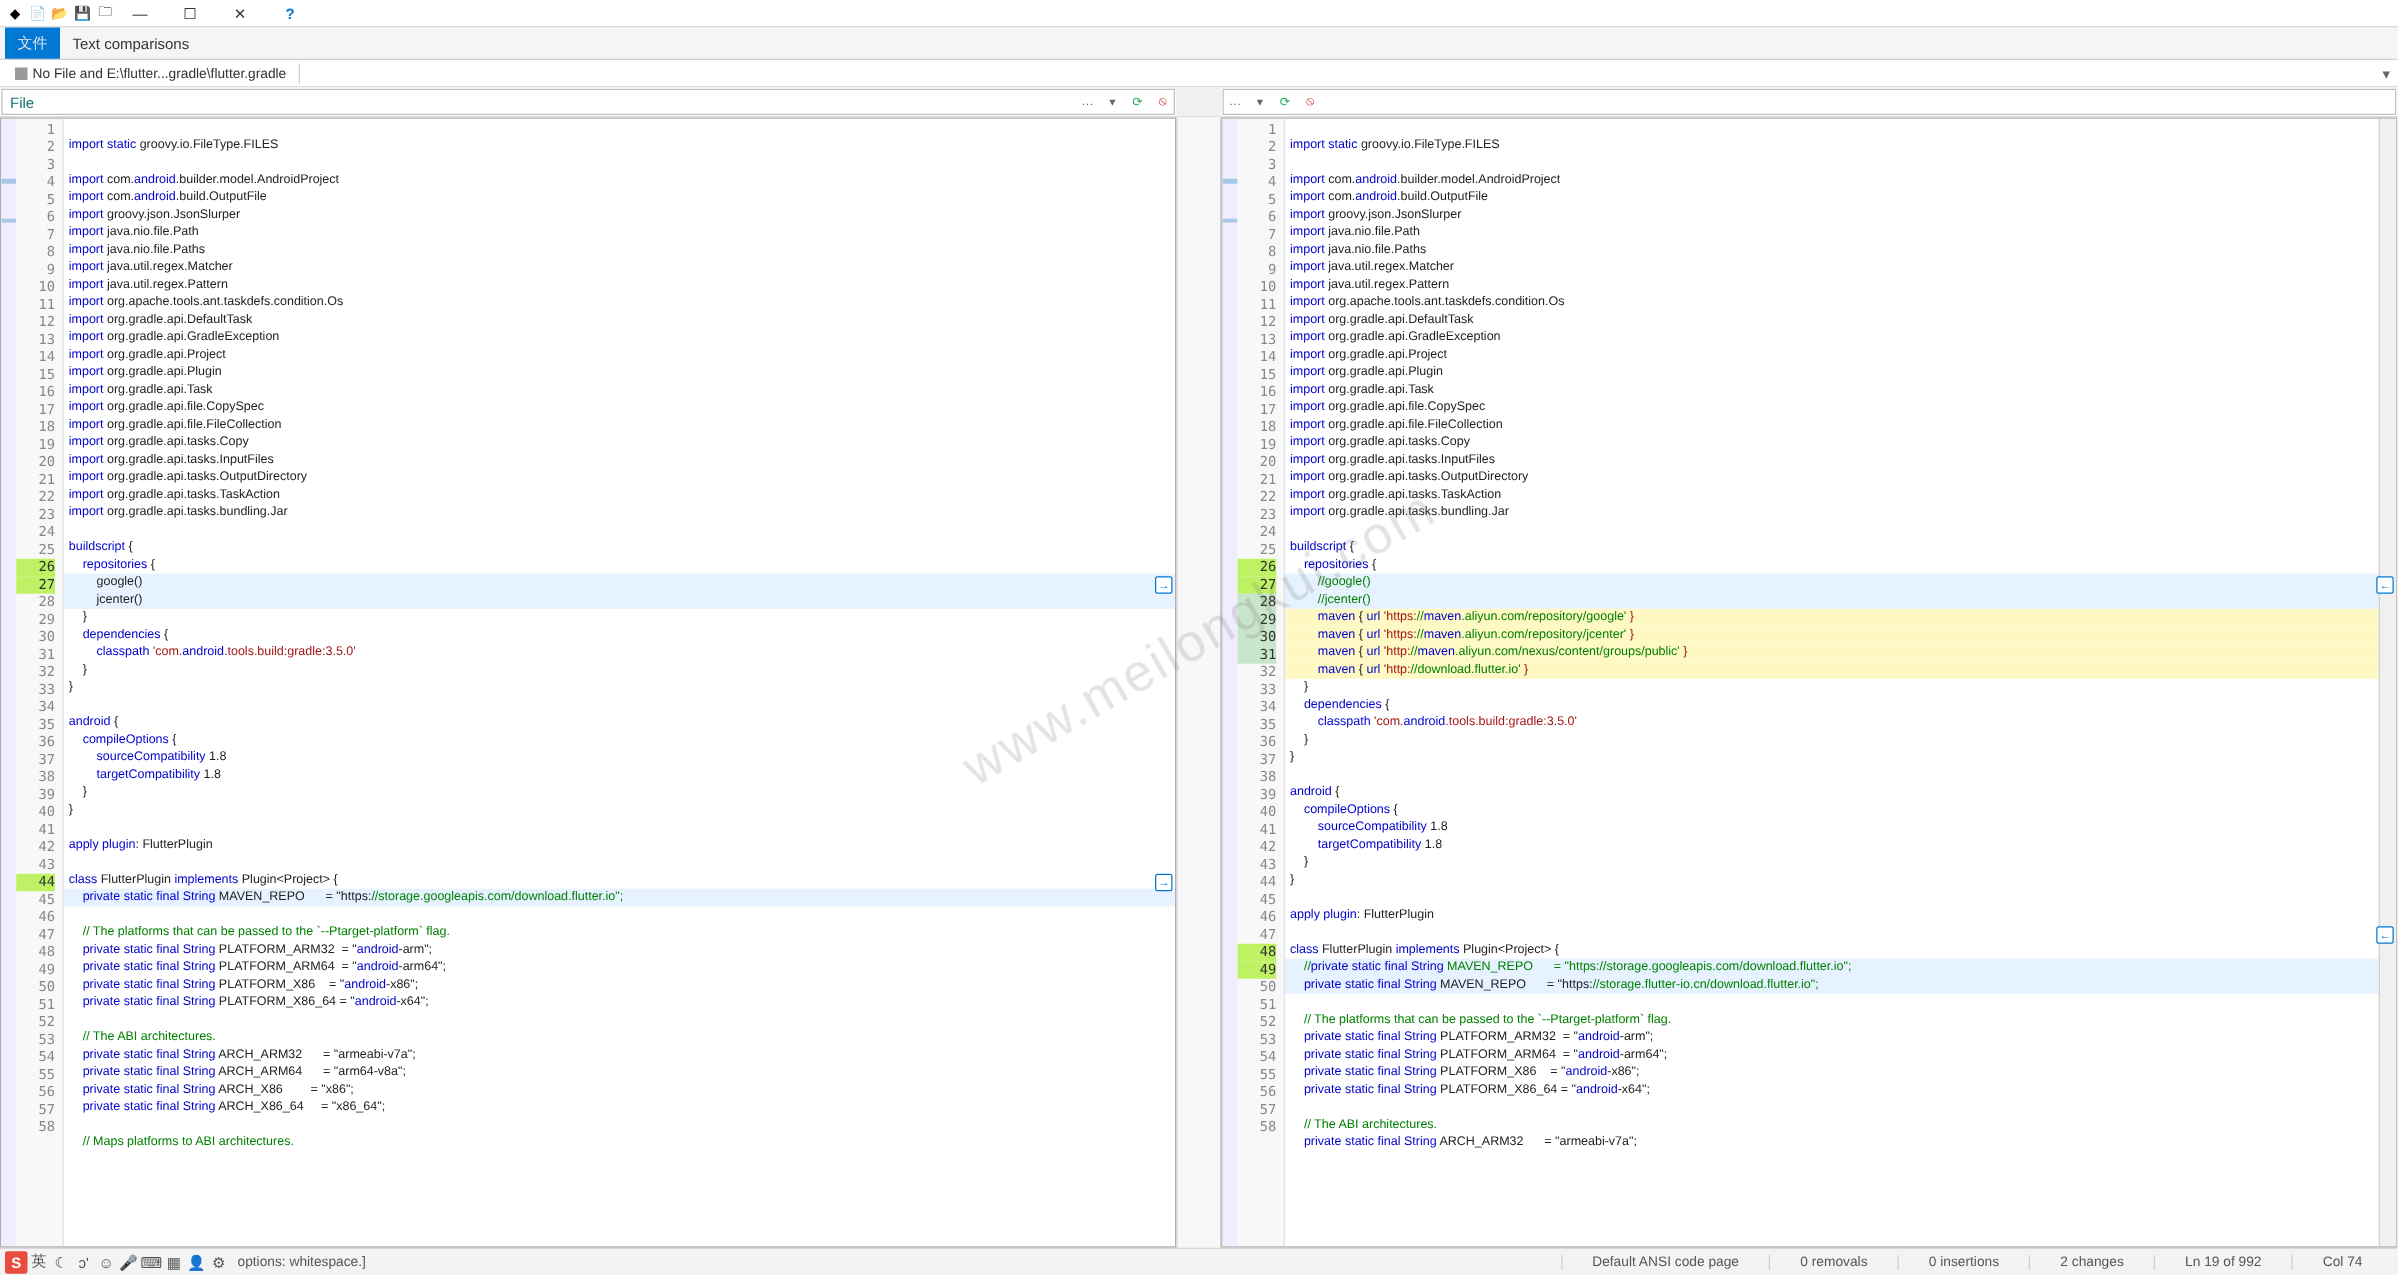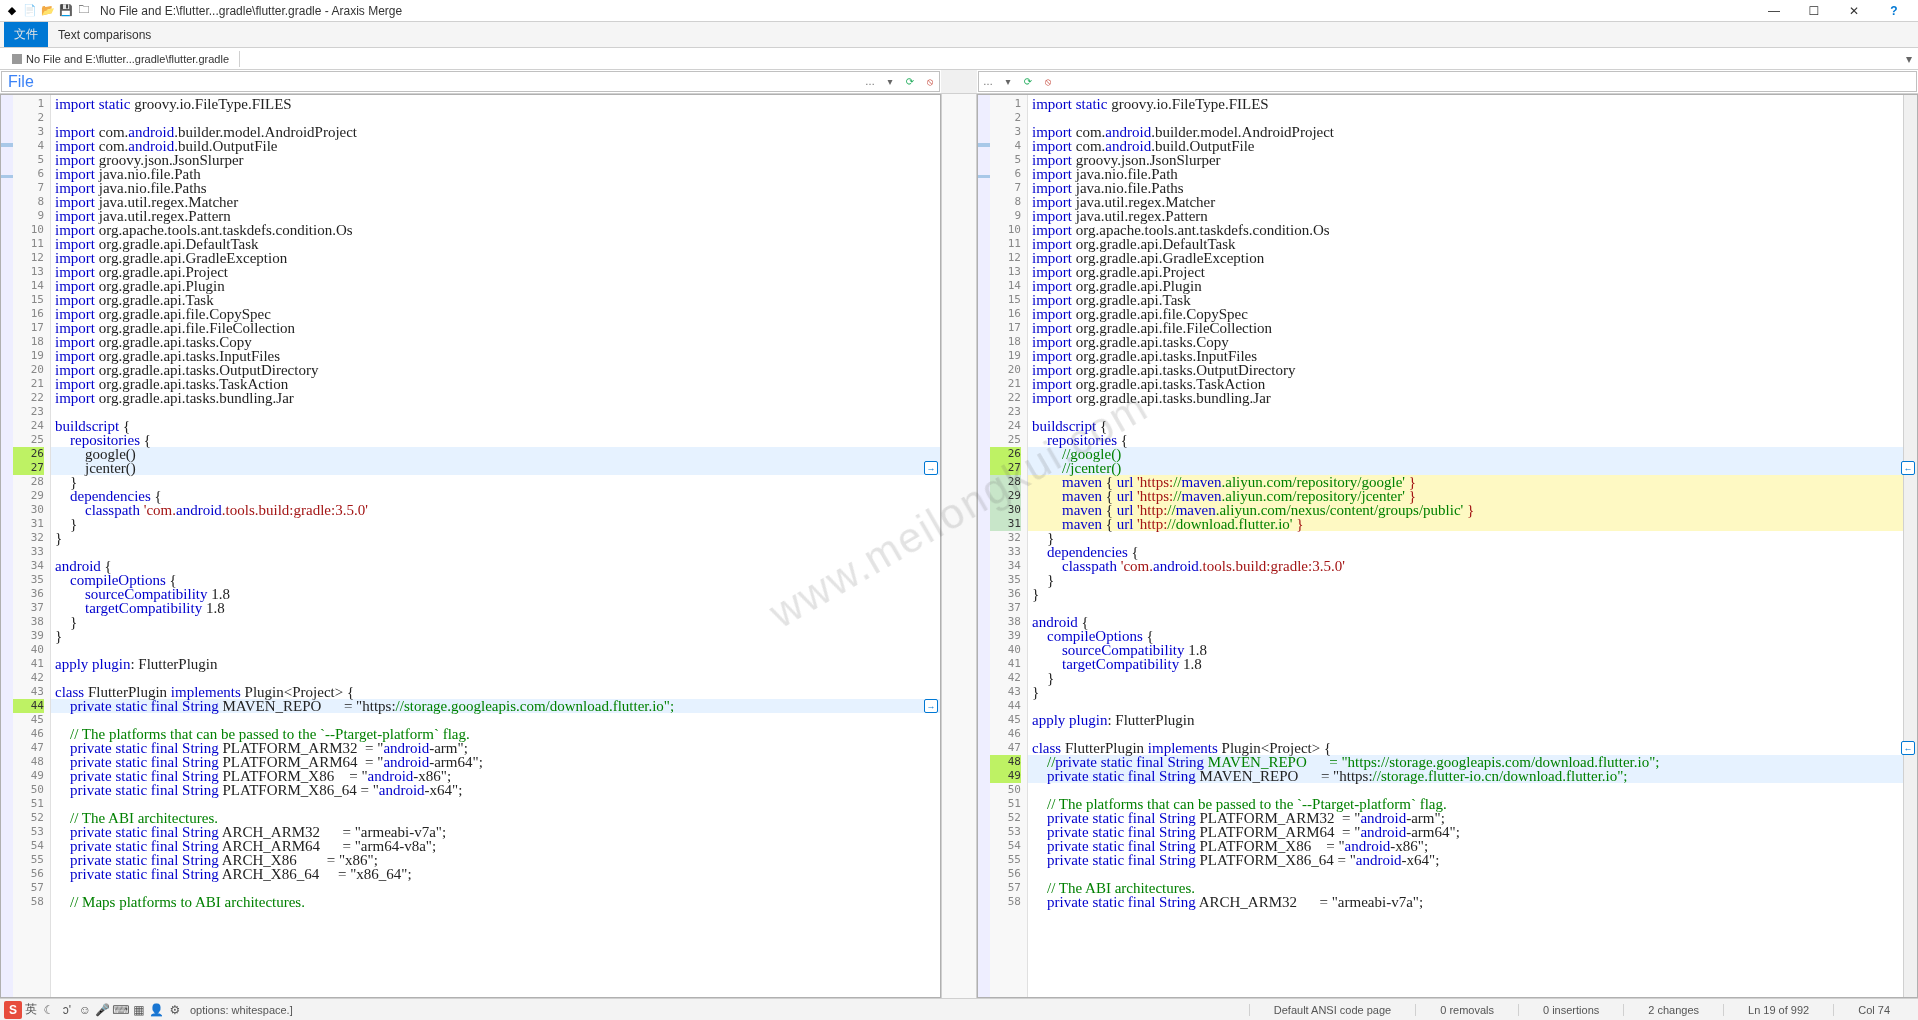--- a/index.html
+++ b/index.html
@@ -54,22 +54,22 @@
 
 .pathrow {
   height: 24px; background: #fff; display: flex; align-items: stretch;
   border-bottom: 1px solid #d0d0d0;
 }
 .pathhalf {
   flex: 1; display: flex; align-items: center; gap: 2px;
   border: 1px solid #c0c0c0; margin: 1px; background: #fff;
 }
 .pathhalf input {
-  flex: 1; border: none; outline: none; font-size: 16px;
-  padding: 2px 6px; color: #3b82f6; background: transparent;
+  flex: 1; border: none; outline: none; font-size: 12px;
+  padding: 2px 6px; color: #0f766e; background: transparent;
 }
 .pathhalf .pbtn {
   width: 18px; height: 18px; display: flex;
   align-items: center; justify-content: center;
   font-size: 10px; color: #666;
 }
 .pathhalf .pbtn.red { color: #c0392b; }
 .pathhalf .pbtn.green { color: #27ae60; }
 .midgap { width: 36px; background: #f0f0f0; }
 
@@ -91,22 +91,22 @@
 .overview .ovmark {
   width: 100%; background: #a8c8e8;
 }
 .gutter {
   width: 38px; background: #f8f8f8; border-right: 1px solid #e0e0e0;
   font-family: Consolas, monospace; font-size: 11px; color: #888;
   text-align: right; padding-right: 6px; line-height: 14px;
   padding-top: 2px;
 }
 .code {
-  flex: 1; font-family: Liberation Serif, serif; font-size: 15px;
-  color: #222; line-height: 14px; padding-top: 2px; white-space: pre;
+  flex: 1; font-family: Liberation Sans, sans-serif; font-size: 10px;
+  color: #222; line-height: 14px; padding-top: 14px; white-space: pre;
   overflow: hidden;
 }
 .code .ln { height: 14px; padding-left: 4px; }
 .code .kw { color: #0000cc; }
 .code .str { color: #a31515; }
 .code .cmt { color: #008000; }
 .gutter .gl { height: 14px; }
 .gutter .gl.chg { background: #bef264; color: #333; }
 .gutter .gl.ins { background: #c8e6c9; color: #333; }
 .code .ln.chg { background: #e6f2ff; }
@@ -144,21 +144,20 @@
 <body>
 
 <div class="titlebar">
   <div class="titlebar-icons">
     <span class="ticon">◆</span>
     <span class="ticon">📄</span>
     <span class="ticon">📂</span>
     <span class="ticon">💾</span>
     <span class="ticon">🗀</span>
   </div>
-  <div class="titlebar-text">No File and E:\flutter...gradle\flutter.gradle - Araxis Merge</div>
   <div class="winctrls">
     <div class="wbtn">—</div>
     <div class="wbtn">☐</div>
     <div class="wbtn">✕</div>
     <div class="wbtn whelp">?</div>
   </div>
 </div>
 
 <div class="menubar">
   <div class="mitem active">文件</div>

